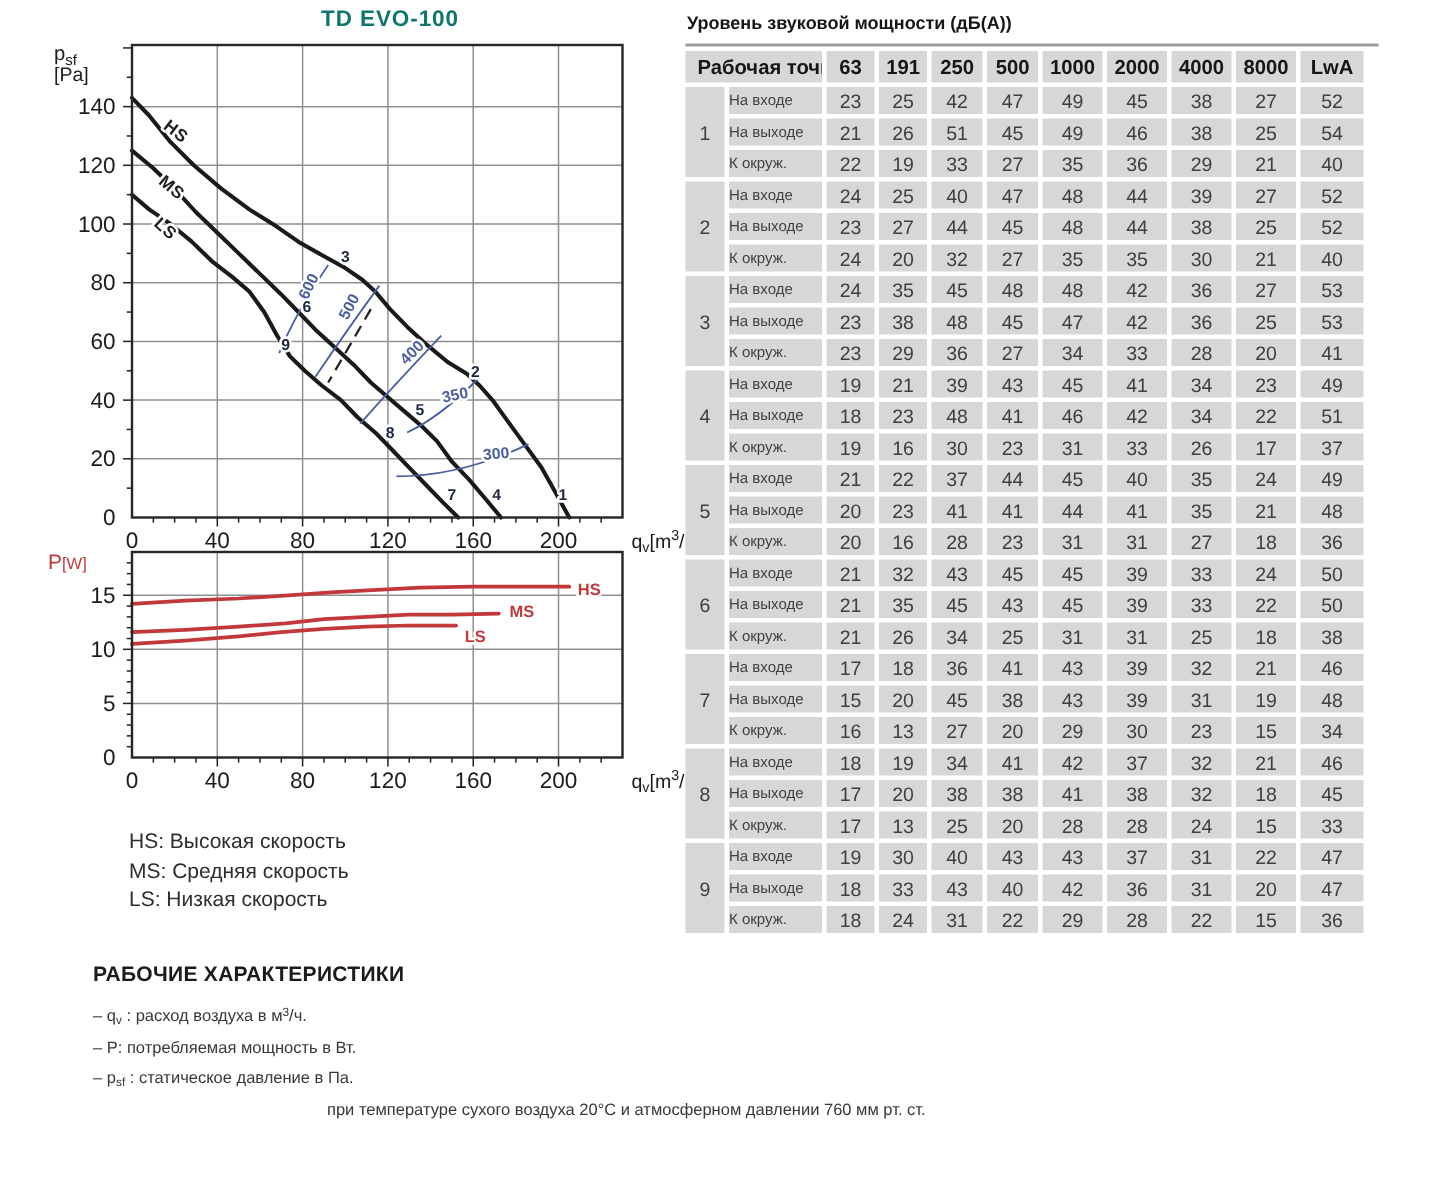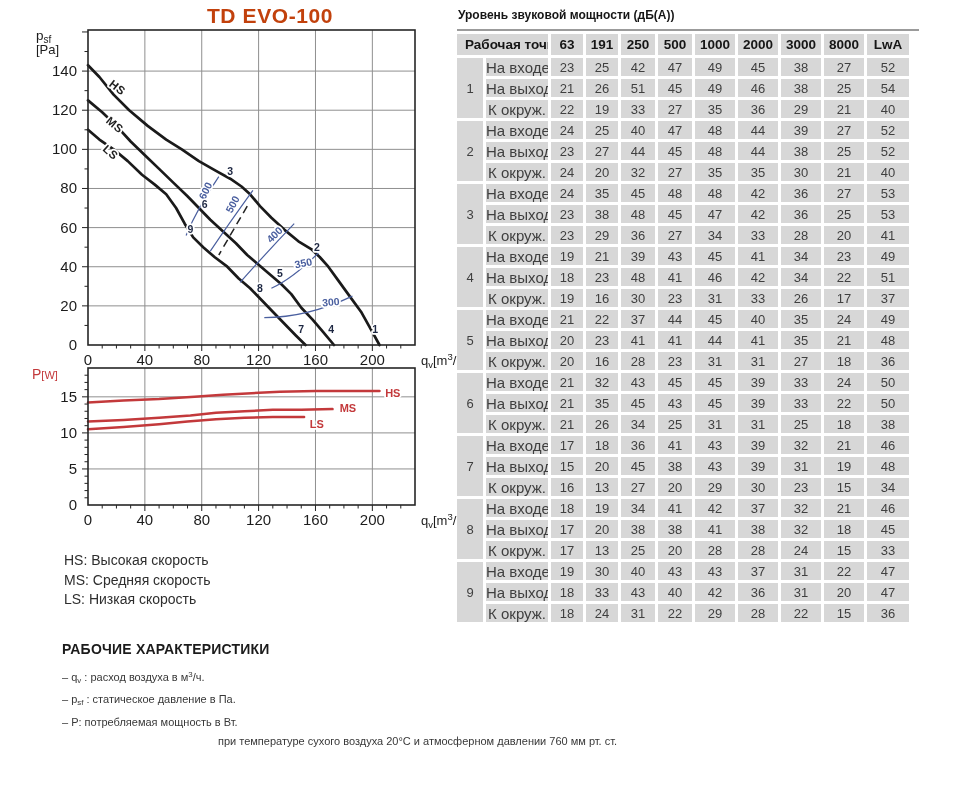--- a/index.html
+++ b/index.html
@@ -1,41 +1,41 @@
 <!DOCTYPE html>
 <html><head>
 <meta charset="utf-8">
 <style>
   html,body{margin:0;padding:0;background:#fff;}
   .page{position:relative;width:970px;height:793px;background:#ffffff;
         font-family:"Liberation Sans","DejaVu Sans",sans-serif;color:#333;overflow:hidden;}
-  .chart-title{position:absolute;left:105px;top:4px;width:330px;text-align:center;
-        font-size:21px;font-weight:600;letter-spacing:.6px;color:#c2410c;}
+  .chart-title{position:absolute;left:95px;top:4px;width:330px;text-align:center;
+        font-size:15px;font-weight:600;letter-spacing:.6px;color:#0f766e;}
   svg.chart{position:absolute;left:0;overflow:visible;}
   #pressure-chart{top:0;}
   #power-chart{top:365px;}
   .xt{font-size:15px;fill:#1c1c1c;}
   .yt{font-size:15px;fill:#1c1c1c;}
   .alab{font-size:13px;fill:#1c1c1c;}
   .cname{font-size:11.5px;fill:#1f1f1f;font-weight:600;letter-spacing:.5px;}
   .sfp{font-size:10.5px;font-weight:600;}
   .pt{font-size:10.5px;fill:#1d2742;font-weight:600;}
   .pname{font-size:11px;font-weight:600;}
   .halo{paint-order:stroke;stroke:#ffffff;stroke-width:3.5px;stroke-linejoin:round;}
-  .speed-legend{position:absolute;left:64px;top:551px;font-size:14px;line-height:19.5px;color:#2e2e2e;}
+  .speed-legend{position:absolute;left:86px;top:551px;font-size:14px;line-height:19.5px;color:#2e2e2e;}
   .table-area{position:absolute;left:457px;top:8px;width:462px;}
   .table-title{font-size:12px;font-weight:700;color:#161616;margin:0 0 7px 1px;}
   .twrap{border-top:2px solid #9b9b9b;}
   table.sound{border-collapse:separate;border-spacing:3px;table-layout:fixed;width:458px;margin-left:-3px;}
   table.sound th,table.sound td{background:#d7d7d7;text-align:center;vertical-align:middle;
         overflow:hidden;white-space:nowrap;padding:0;}
   table.sound th{font-size:13.5px;font-weight:700;color:#161616;height:21px;}
   table.sound th.corner{text-align:left;padding-left:8px;}
   table.sound td{font-size:13px;color:#3f3f3f;height:18px;}
-  table.sound td.rlab{text-align:center;padding-left:0;font-size:15px;}
+  table.sound td.rlab{text-align:left;padding-left:0;font-size:10px;}
   table.sound td.gnum{font-size:13px;color:#3f3f3f;}
   .chars{position:absolute;left:62px;top:641px;width:880px;color:#333;}
   .chars-heading{font-size:14px;font-weight:700;letter-spacing:.2px;color:#1b1b1b;}
   .chars-list{margin-top:8px;}
   .char-line{font-size:11px;line-height:19.6px;color:#383838;}
   .char-line.indent{padding-left:156px;}
   .char-line sub{font-size:72%;vertical-align:-0.25em;}
   .char-line sup{font-size:72%;vertical-align:0.45em;}
 </style>
 </head>
@@ -237,21 +237,21 @@
         </colgroup>
         <thead>
           <tr>
             <th class="corner" colspan="2">Рабочая точка</th>
           <th>63</th>
               <th>191</th>
               <th>250</th>
               <th>500</th>
               <th>1000</th>
               <th>2000</th>
-              <th>3000</th>
+              <th>4000</th>
               <th>8000</th>
               <th>LwA</th>
             </tr>
         </thead>
         <tbody>
             <tr>
               <td rowspan="3" class="gnum">1</td>
               <td class="rlab">На входе</td>
               <td>23</td>
               <td>25</td>
@@ -585,19 +585,19 @@
             </tr>
           </tbody>
       </table>
     </div>
   </div>
 
   <div class="chars">
     <div class="chars-heading">РАБОЧИЕ ХАРАКТЕРИСТИКИ</div>
     <div class="chars-list">
         <div class="char-line"><span>– q</span><sub>v</sub><span> : расход воздуха в м</span><sup>3</sup><span>/ч.</span></div>
+        <div class="char-line"><span>– P: потребляемая мощность в Вт.</span></div>
         <div class="char-line"><span>– p</span><sub>sf</sub><span> : статическое давление в Па.</span></div>
-        <div class="char-line"><span>– P: потребляемая мощность в Вт.</span></div>
         <div class="char-line indent"><span>при температуре сухого воздуха 20°С и атмосферном давлении 760 мм рт. ст.</span></div>
       </div>
   </div>
 
 </div>
 
 </body></html>

